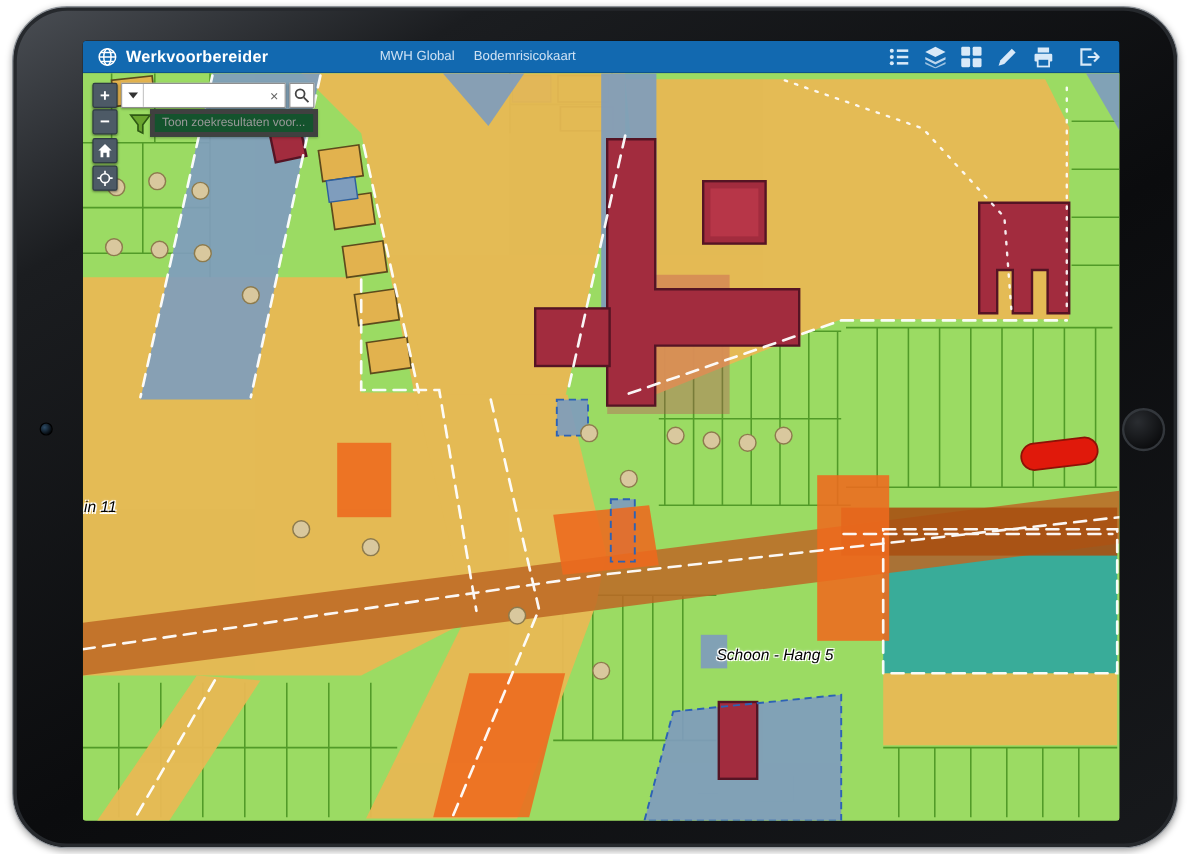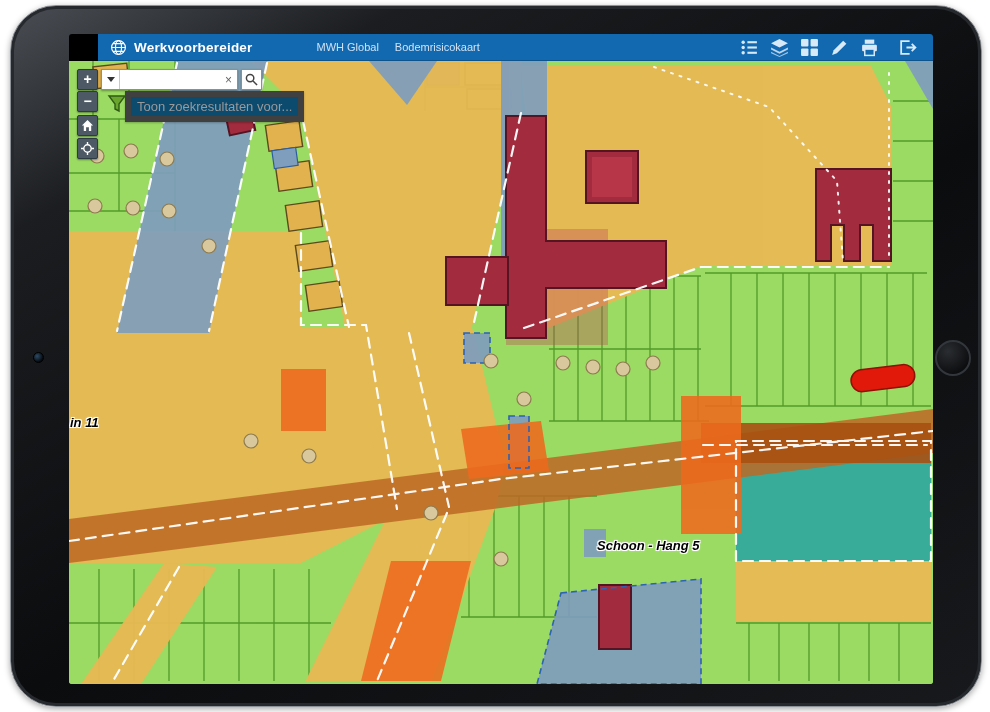--- a/index.html
+++ b/index.html
@@ -12,28 +12,28 @@
           background:linear-gradient(150deg,#4a4e54 0%,#1b1d20 18%,#0b0c0e 55%,#17191c 100%);
           border:1px solid #8d9298;
           box-shadow:inset 0 0 0 3px #26292d, 0 2px 6px rgba(0,0,0,.35);}
   .camera{position:absolute;left:22px;top:346px;width:11px;height:11px;border-radius:50%;
           background:radial-gradient(circle at 35% 35%,#2c4b66,#060b10 70%);
           border:1px solid #000;}
   .home-btn{position:absolute;left:924px;top:334px;width:36px;height:36px;border-radius:50%;
           background:radial-gradient(circle at 35% 30%,#2a2d31,#0c0d0f 75%);
           border:2px solid #33373c;}
   .screen{position:absolute;left:58px;top:28px;width:864px;height:650px;background:#000;
-          border-radius:3px;overflow:hidden;padding-left:29px;}
+          border-radius:3px;overflow:hidden;}
 
   
   .appbar{position:relative;height:27px;background:#1269b0;border-bottom:1px solid #0d538c;
           display:flex;align-items:center;padding:0 12px;color:#fff;}
   .globe{display:inline-flex;width:17px;height:17px;margin-right:7px;flex:0 0 auto;}
   .apptitle{font-size:13.5px;font-weight:bold;letter-spacing:.2px;white-space:nowrap;}
-  .applinks{display:flex;gap:16px;margin-left:64px;align-items:center;}
+  .applinks{display:flex;gap:16px;margin-left:93px;align-items:center;}
   .applinks a{color:#cfe2f4;font-size:11px;text-decoration:none;cursor:pointer;white-space:nowrap;}
   .apptools{margin-left:auto;display:flex;align-items:center;gap:11px;padding-right:4px;}
   .apptools button{background:none;border:none;padding:0;margin:0;width:19px;height:18px;
                    display:inline-flex;align-items:center;justify-content:center;cursor:pointer;}
   .apptools button.sep{margin-left:8px;}
 
   
   .map{position:absolute;left:0;right:0;top:27px;bottom:0;background:#9bdb63;}
   .map-svg{position:absolute;inset:0;width:100%;height:100%;display:block;}
 
@@ -49,25 +49,25 @@
   .dd{width:18px;background:#fff;border:none;border-right:1px solid #c9c9c9;cursor:pointer;
       display:flex;align-items:center;justify-content:center;padding:0;}
   .caret{width:0;height:0;border-left:4px solid transparent;border-right:4px solid transparent;
          border-top:5px solid #333;}
   .sinput{width:100px;border:none;outline:none;font-size:11px;padding:0 4px;
           font-family:"Liberation Sans",sans-serif;}
   .clear{width:17px;background:#fff;border:none;color:#666;font-size:12px;cursor:pointer;padding:0;}
   .magbtn{position:absolute;left:172px;top:8px;width:21px;height:21px;background:#fff;
           border:1px solid #8f8f8f;cursor:pointer;display:flex;align-items:center;justify-content:center;
           padding:0;box-shadow:0 1px 2px rgba(0,0,0,.35);}
-  .hint{position:absolute;left:56px;top:30px;background:#0c4a6e;border:6px solid #404040;color:#999;
-        font-size:13px;padding:2px 6px;white-space:nowrap;box-shadow:0 1px 2px rgba(0,0,0,.25);}
+  .hint{position:absolute;left:56px;top:30px;background:#14532d;border:4px solid #404040;color:#999;
+        font-size:10px;padding:2px 6px;white-space:nowrap;box-shadow:0 1px 2px rgba(0,0,0,.25);}
   .funnel{position:absolute;left:38px;top:33px;width:20px;height:20px;z-index:3;cursor:pointer;}
 
-  .maplabel{position:absolute;font-size:13px;font-style:italic;font-weight:bold;color:#000;
+  .maplabel{position:absolute;font-size:13px;font-style:italic;font-weight:normal;color:#000;
             white-space:nowrap;
             text-shadow:-1px -1px 0 #fff,1px -1px 0 #fff,-1px 1px 0 #fff,1px 1px 0 #fff,0 0 3px #fff;}
   .l1{left:1px;top:354px;}
   .l2{left:528px;top:477px;}
 </style>
 </head>
 <body>
 
 <div class="stage">
   <div class="device">

